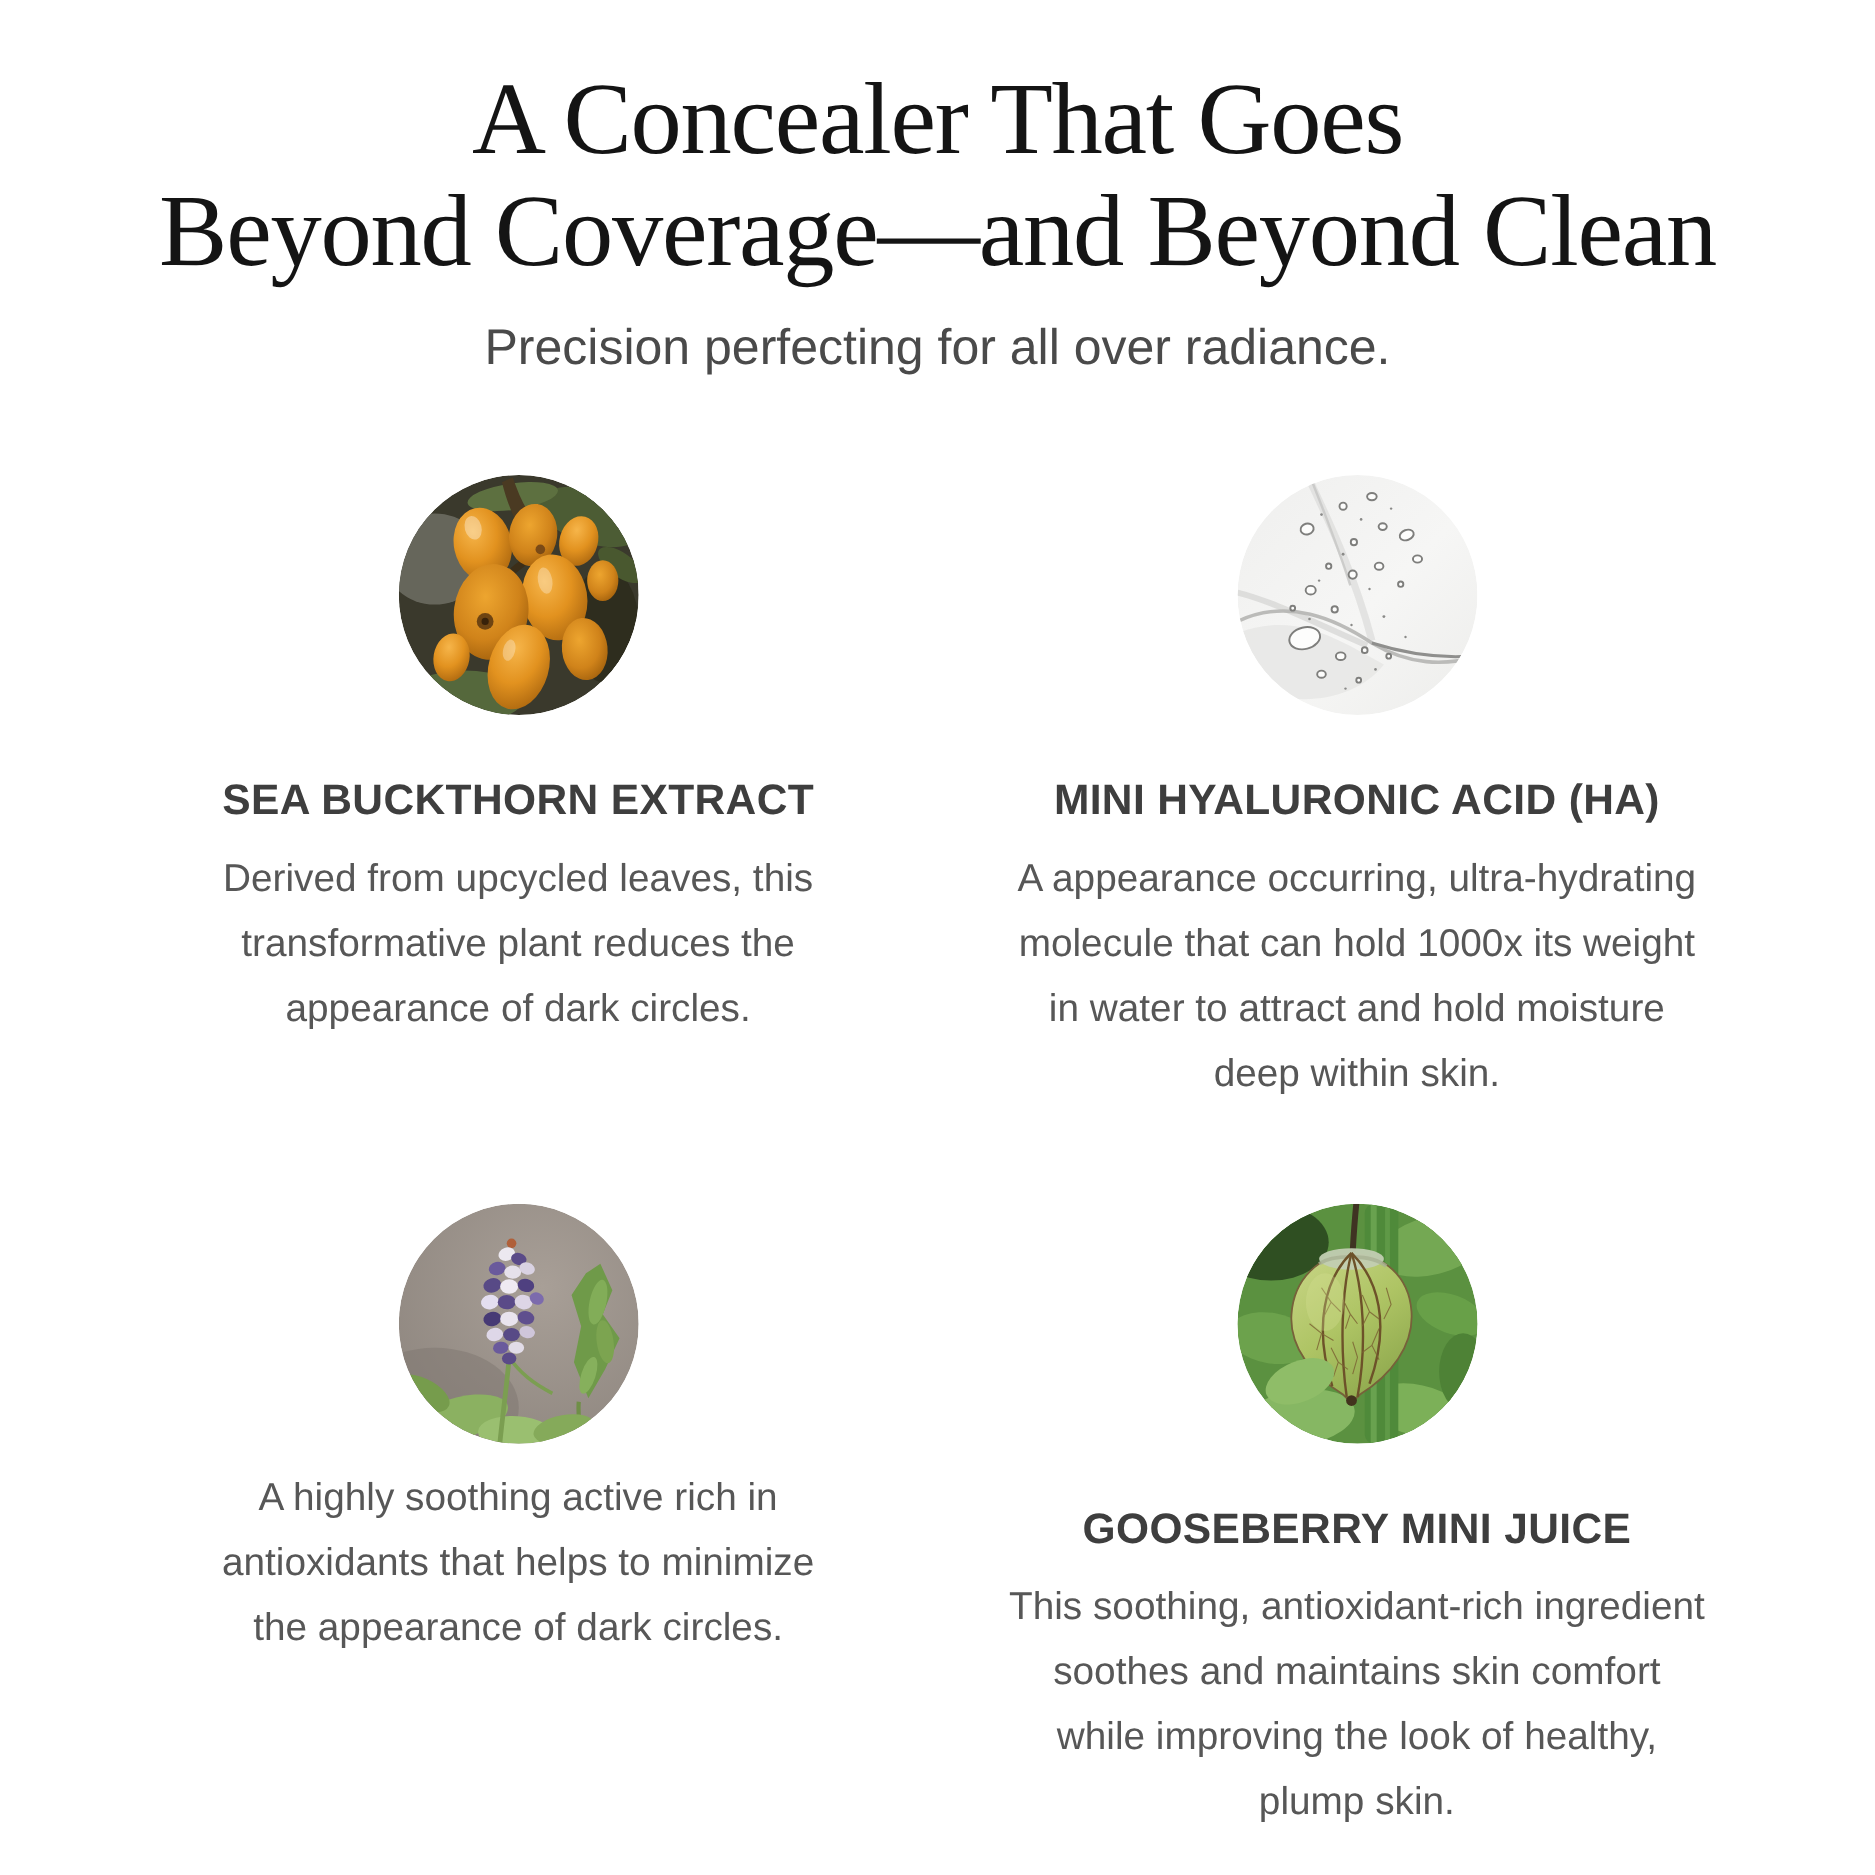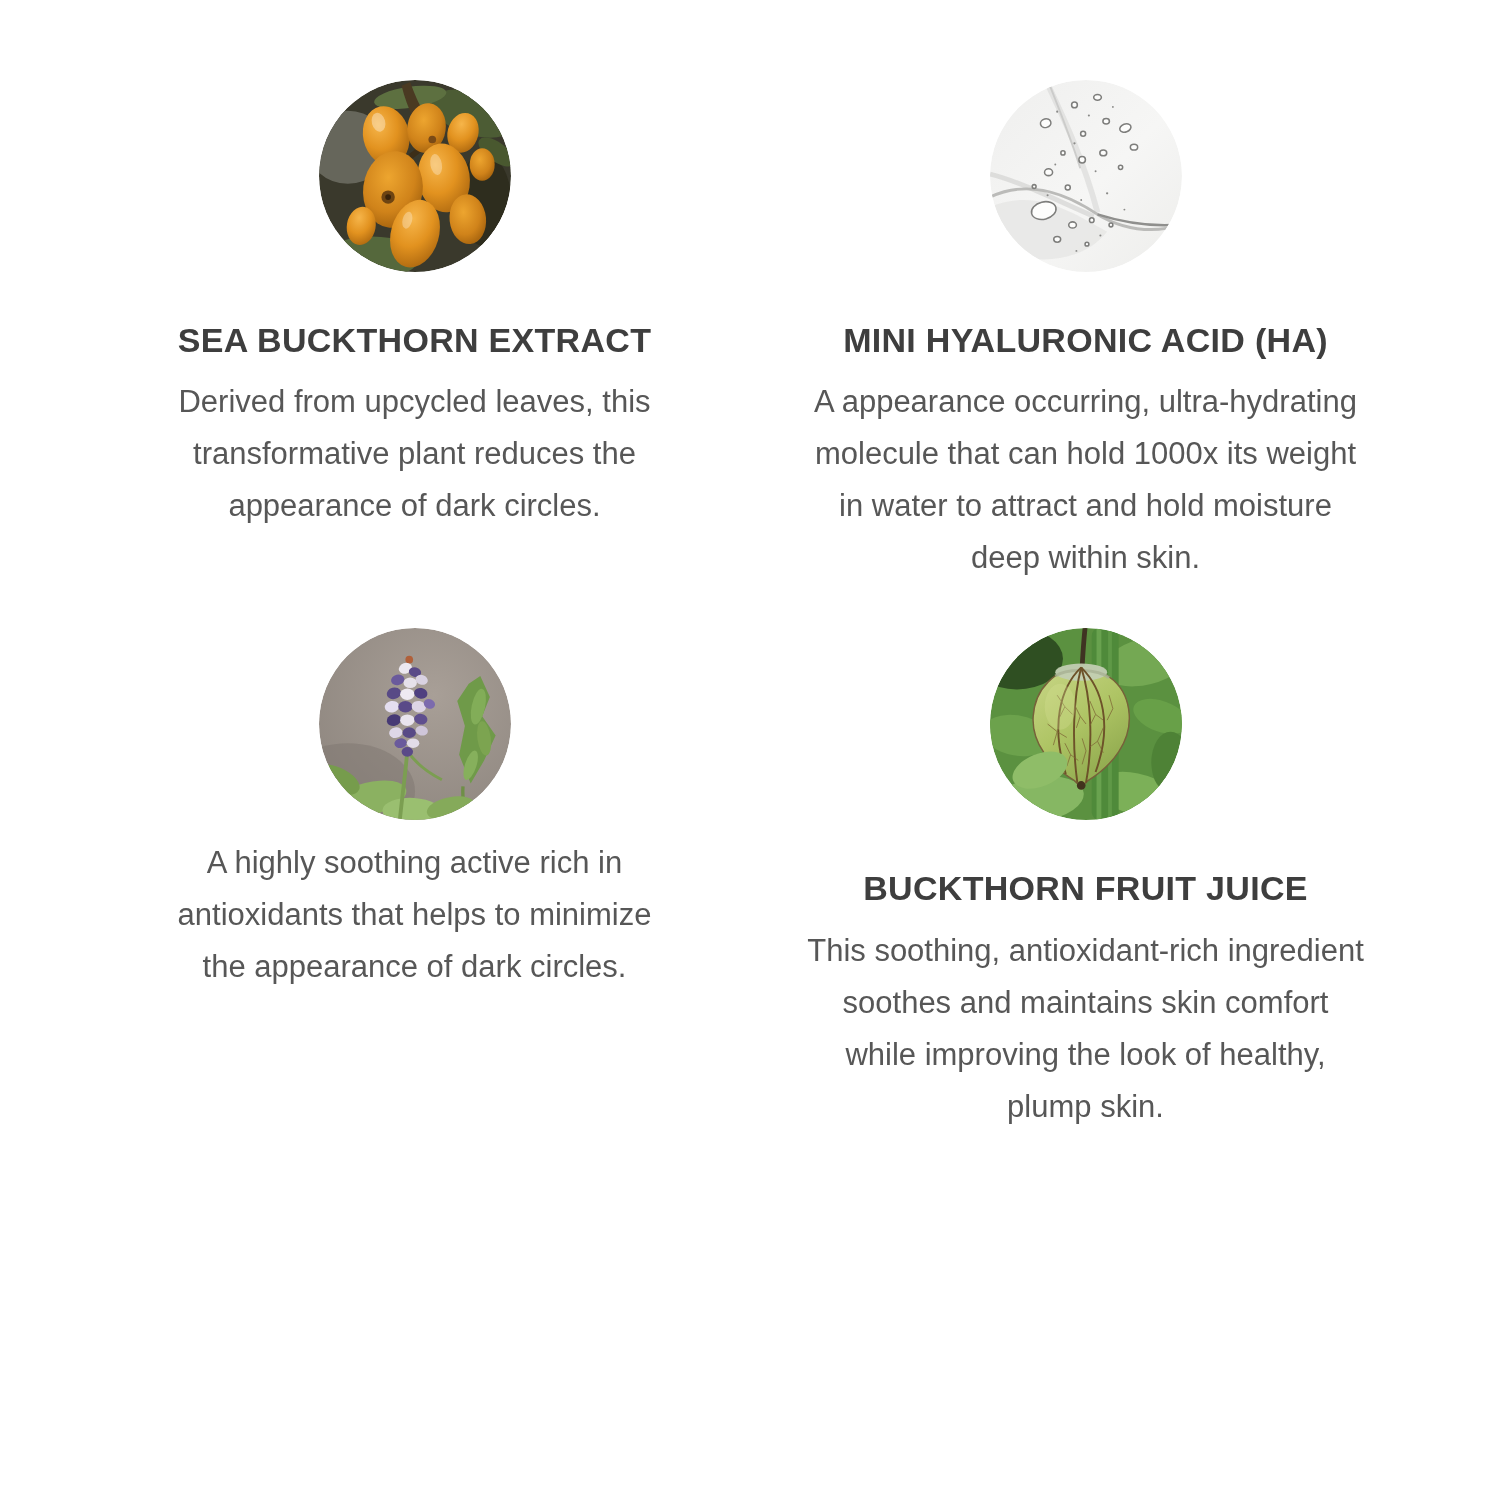--- a/index.html
+++ b/index.html
@@ -34,21 +34,21 @@
     font-size: 40px;
     line-height: 1.1;
     color: #4a4a4a;
     letter-spacing: 0px;
   }
   .grid {
     width: 1342px;
     margin: 80px auto 14px auto;
     display: grid;
     grid-template-columns: 671px 671px;
-    row-gap: 44px;
+    row-gap: 78px;
   }
   .card {
     text-align: center;
   }
   .photo {
     display: block;
     width: 192px;
     height: 192px;
     margin: 0 auto;
     border-radius: 50%;
@@ -68,20 +68,25 @@
     line-height: 52px;
     color: #575757;
     white-space: pre-line;
   }
 </style>
 </head>
 <body>
 
 <div class="page">
 
+  <div class="header">
+    <h1 class="title">A Concealer That Goes
+Beyond Coverage—and Beyond Clean</h1>
+    <p class="subtitle">Precision perfecting for all over radiance.</p>
+  </div>
 
   <div class="grid">
 
     <div class="card">
       <svg class="photo" viewBox="0 0 200 200" aria-hidden="true">
         <defs>
           <clipPath id="clipA">
               <circle cx="100" cy="100" r="100"></circle>
             </clipPath>
           <radialGradient id="berryG" cx="38%" cy="30%" r="75%">
@@ -291,21 +296,21 @@
             <path d="M118,104 L112,118 L118,130 M112,118 L104,124"></path>
             <path d="M78,120 L84,132 L80,144 M84,132 L92,138"></path>
             <path d="M96,115 L100,128 L96,142"></path>
             <path d="M124,70 L128,84 L122,96"></path>
           </g>
           <ellipse cx="73" cy="82" rx="16" ry="24" fill="#d8e296" opacity="0.3"></ellipse>
           <circle cx="95" cy="164" r="4.5" fill="#42331d"></circle>
           <ellipse cx="52" cy="148" rx="30" ry="17" transform="rotate(-22 52 148)" fill="#8fbd68"></ellipse>
         </g>
       </svg>
-      <h2>BUCKTHORN FRUIT JUICE</h2>
+      <h2>GOOSEBERRY MINI JUICE</h2>
       <p>This soothing, antioxidant-rich ingredient
 soothes and maintains skin comfort
 while improving the look of healthy,
 plump skin.</p>
     </div>
 
   </div>
 </div>
 
 </body></html>

